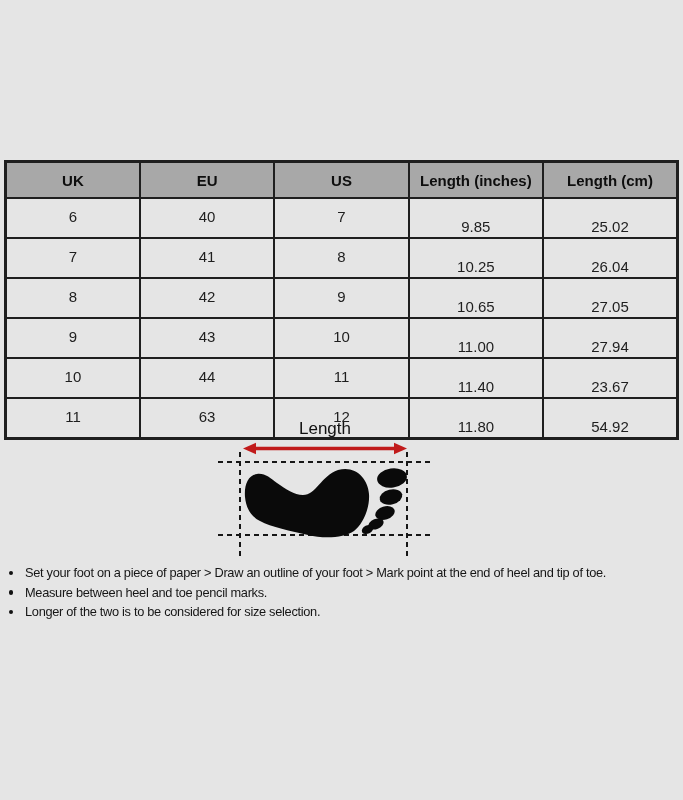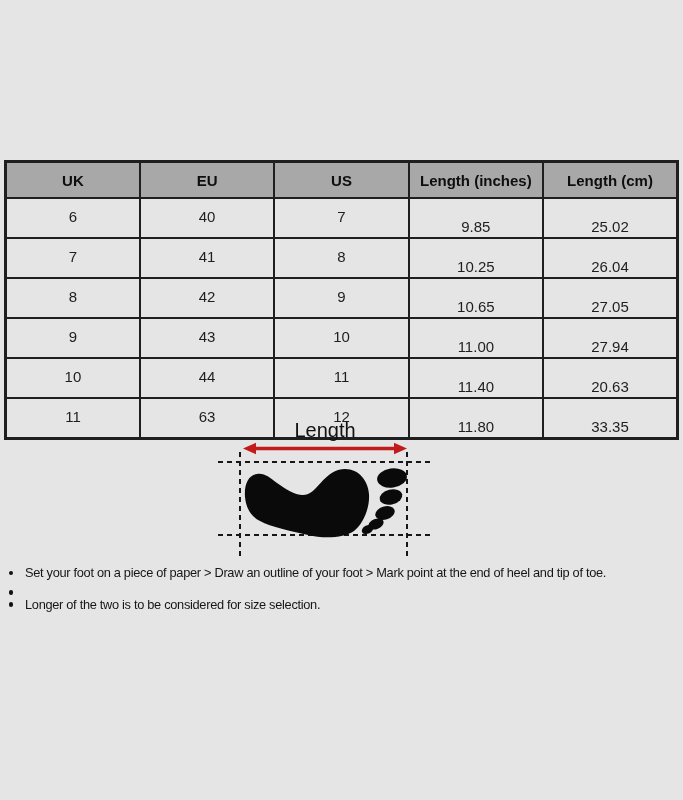--- a/index.html
+++ b/index.html
@@ -46,21 +46,21 @@
     padding: 12px 0 2px 0;
   }
 
   
   .length-label {
     position: absolute;
     left: 242px;
     top: 419px;
     width: 166px;
     text-align: center;
-    font-size: 20px;
+    font-size: 17px;
     color: #111111;
   }
   .arrow-svg {
     position: absolute;
     left: 242px;
     top: 441px;
     width: 166px;
     height: 15px;
   }
   .dash-h {
@@ -156,28 +156,28 @@
           <td>43</td>
           <td>10</td>
           <td class="len">11.00</td>
           <td class="len">27.94</td>
         </tr>
         <tr>
           <td>10</td>
           <td>44</td>
           <td>11</td>
           <td class="len">11.40</td>
-          <td class="len">20.63</td>
+          <td class="len">23.67</td>
         </tr>
         <tr>
           <td>11</td>
           <td>63</td>
           <td>12</td>
           <td class="len">11.80</td>
-          <td class="len">33.35</td>
+          <td class="len">54.92</td>
         </tr>
       </tbody>
   </table>
 
   <div class="length-label">Length</div>
 
   <svg class="arrow-svg" viewBox="0 0 166 15">
     <line x1="12" y1="7.5" x2="154" y2="7.5" stroke="var(--arrow-color)" stroke-width="3.6"></line>
     <polygon points="1,7.5 14,1.8 14,13.2" fill="var(--arrow-color)"></polygon>
     <polygon points="165,7.5 152,1.8 152,13.2" fill="var(--arrow-color)"></polygon>
@@ -206,20 +206,21 @@
     <ellipse fill="var(--foot-color)" cx="125.5" cy="64.5" rx="6" ry="4.2" transform="rotate(-26 125.5 64.5)"></ellipse>
   </svg>
 
   <ul class="instructions">
       <li>
         <span class="dot"></span>
         <span>Set your foot on a piece of paper &gt; Draw an outline of your foot &gt; Mark point at the end of heel and tip of toe.</span>
       </li>
       <li>
         <span class="dot"></span>
+        <span>Measure between heel and toe pencil marks.</span>
       </li>
       <li>
         <span class="dot"></span>
         <span>Longer of the two is to be considered for size selection.</span>
       </li>
     </ul>
 
 </div>
 
 </body></html>

